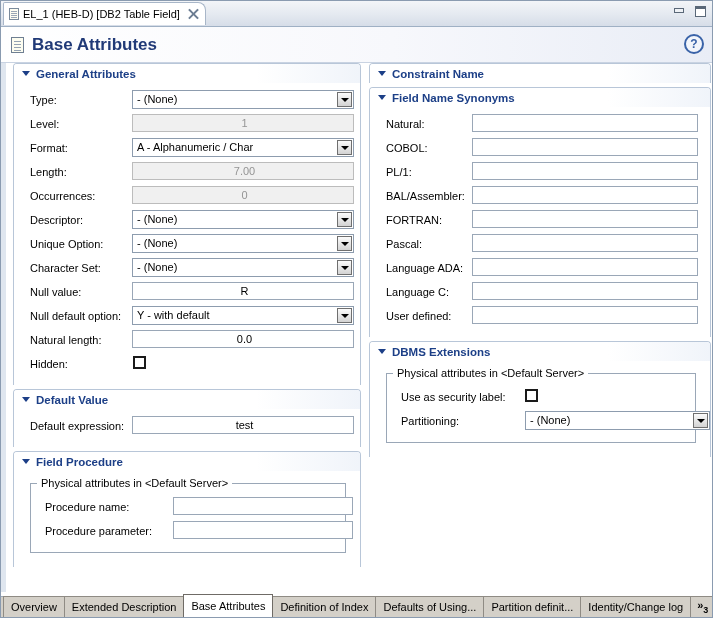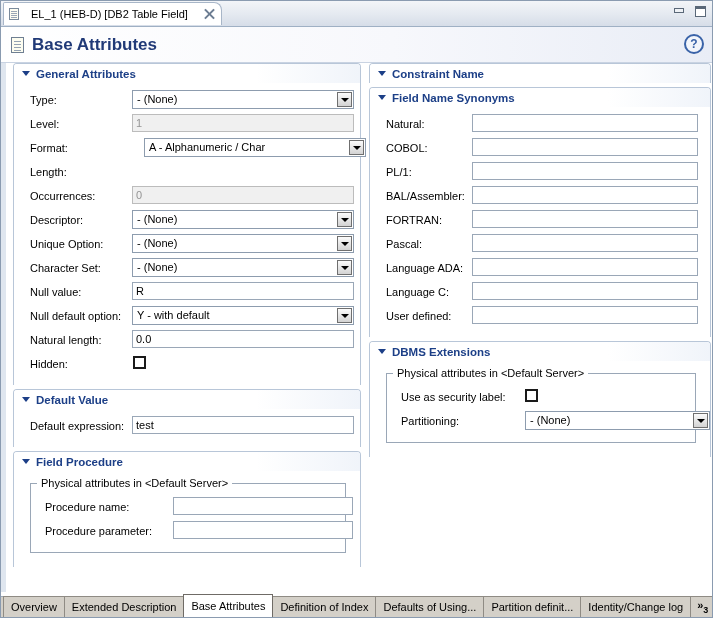--- a/index.html
+++ b/index.html
@@ -32,21 +32,21 @@
     background: linear-gradient(to bottom, #f3f5f8 0%, #e4e9f0 55%, #d6dde8 100%);
     border-bottom: 1px solid #9fb0c4;
   }
   .etab {
     position: absolute;
     left: 2px;
     top: 1px;
     height: 23px;
     display: flex;
     align-items: center;
-    gap: 12px;
+    gap: 4px;
     padding: 0 6px 0 5px;
     background: #ffffff;
     border: 1px solid #a8b6c8;
     border-bottom: none;
     border-radius: 2px 8px 0 0;
     box-sizing: border-box;
   }
   .etab .label {
     font-size: 11px;
     color: #000000;
@@ -219,20 +219,21 @@
   }
   .sec-body {
     position: relative;
     padding: 6px 6px 8px 6px;
   }
 
   
   .row {
     position: relative;
     height: 24px;
+    text-align: center;
   }
   .lbl {
     position: absolute;
     left: 10px;
     top: 5px;
     font-size: 11px;
     color: #000000;
     white-space: nowrap;
   }
   .fld {
@@ -413,28 +414,29 @@
             </div>
           </div>
 
           <div class="row">
             <span class="lbl">Level:</span>
             <div class="fld ro" style="left:112px;width:222px;">1</div>
           </div>
 
           <div class="row">
             <span class="lbl">Format:</span>
-            <div class="combo" style="left:112px;width:222px;margin-left:12px;">
+            <div class="combo" style="left:112px;width:222px;">
               <span class="ctext">A - Alphanumeric / Char</span>
               <span class="carrow"></span>
             </div>
           </div>
 
           <div class="row">
             <span class="lbl">Length:</span>
+            <div class="fld ro" style="left:112px;width:222px;">7.00</div>
           </div>
 
           <div class="row">
             <span class="lbl">Occurrences:</span>
             <div class="fld ro" style="left:112px;width:222px;">0</div>
           </div>
 
           <div class="row">
             <span class="lbl">Descriptor:</span>
             <div class="combo" style="left:112px;width:222px;">

